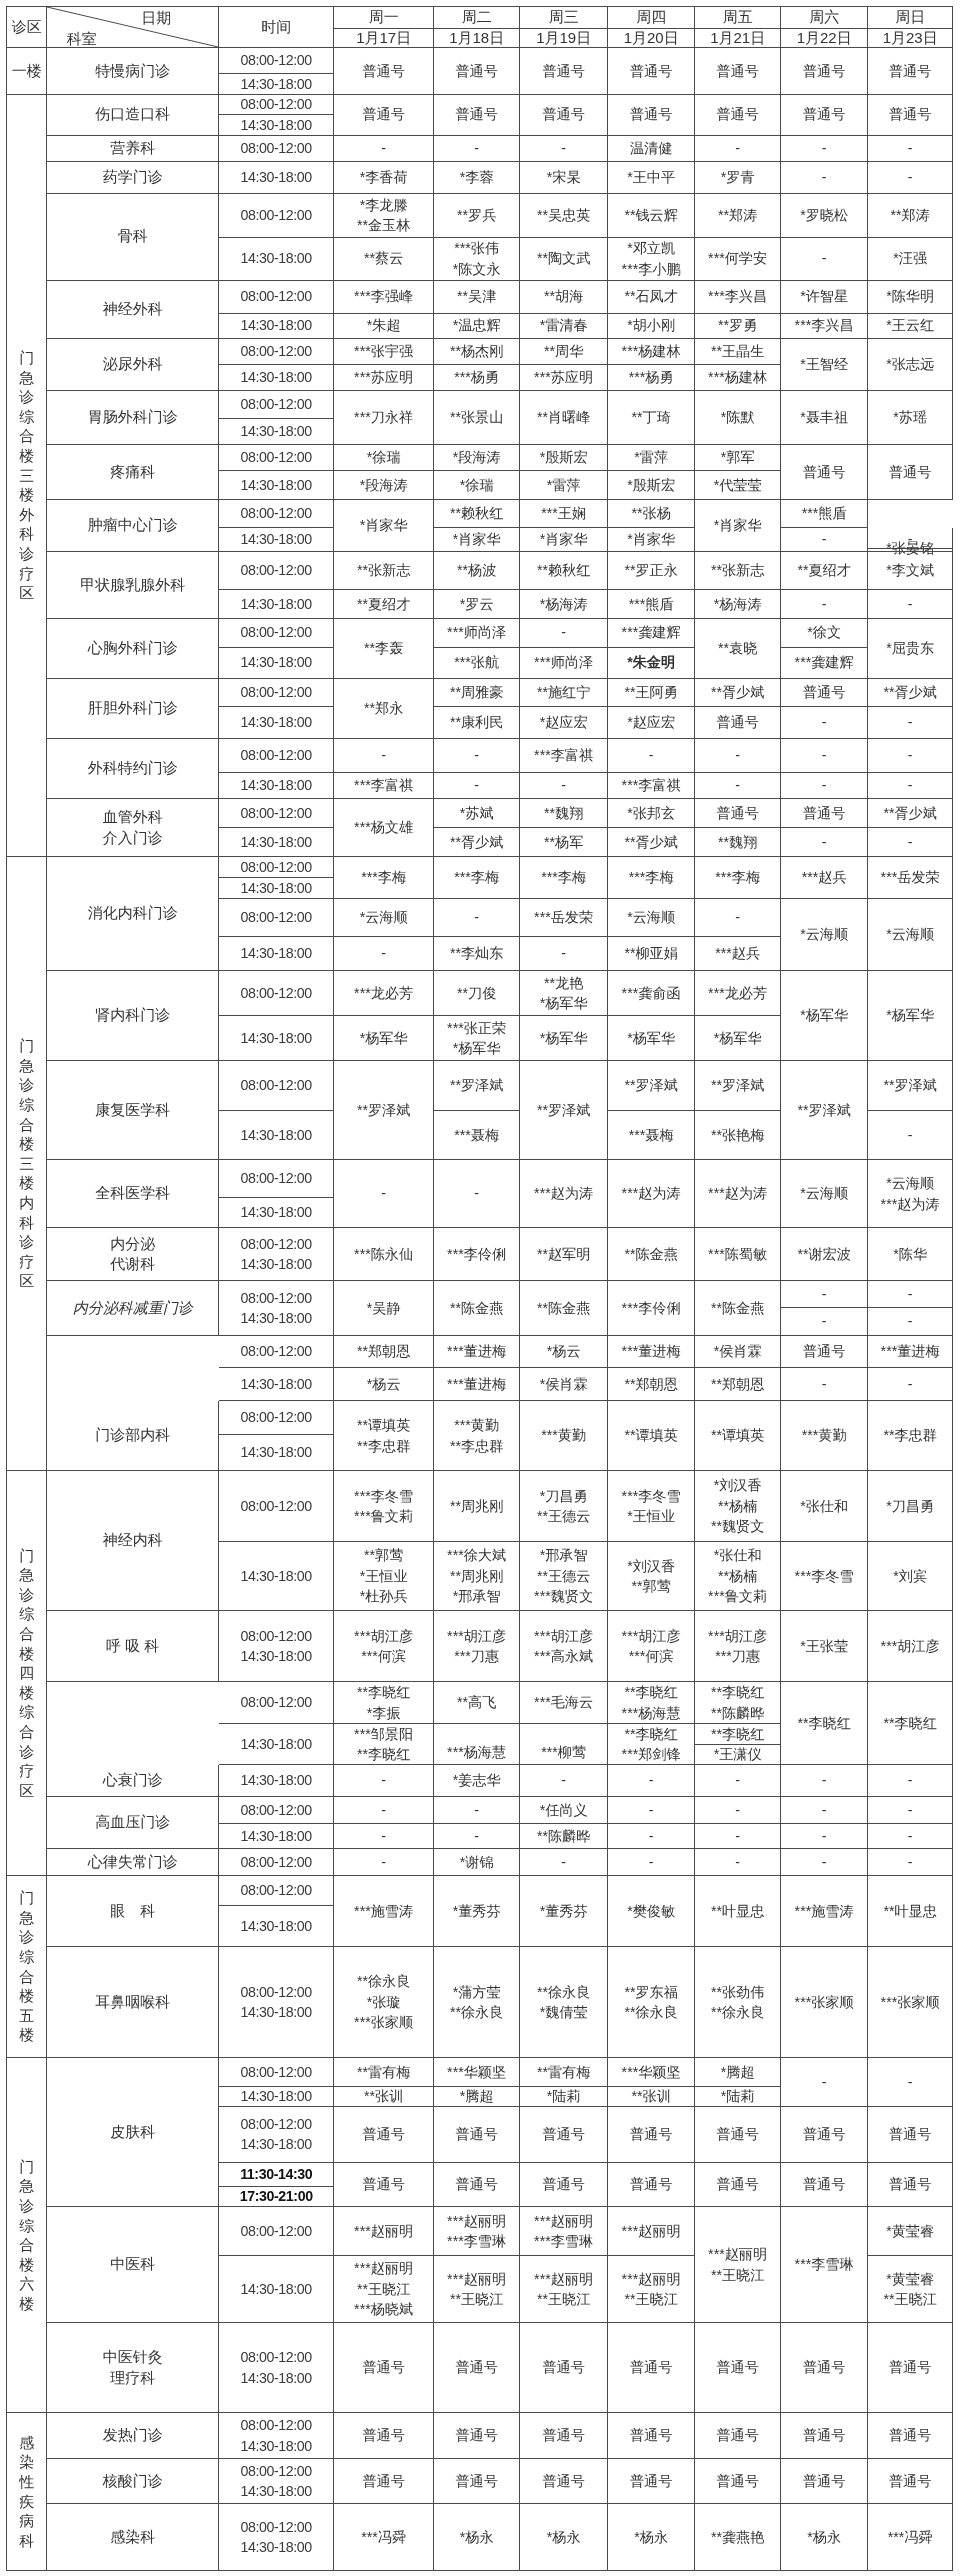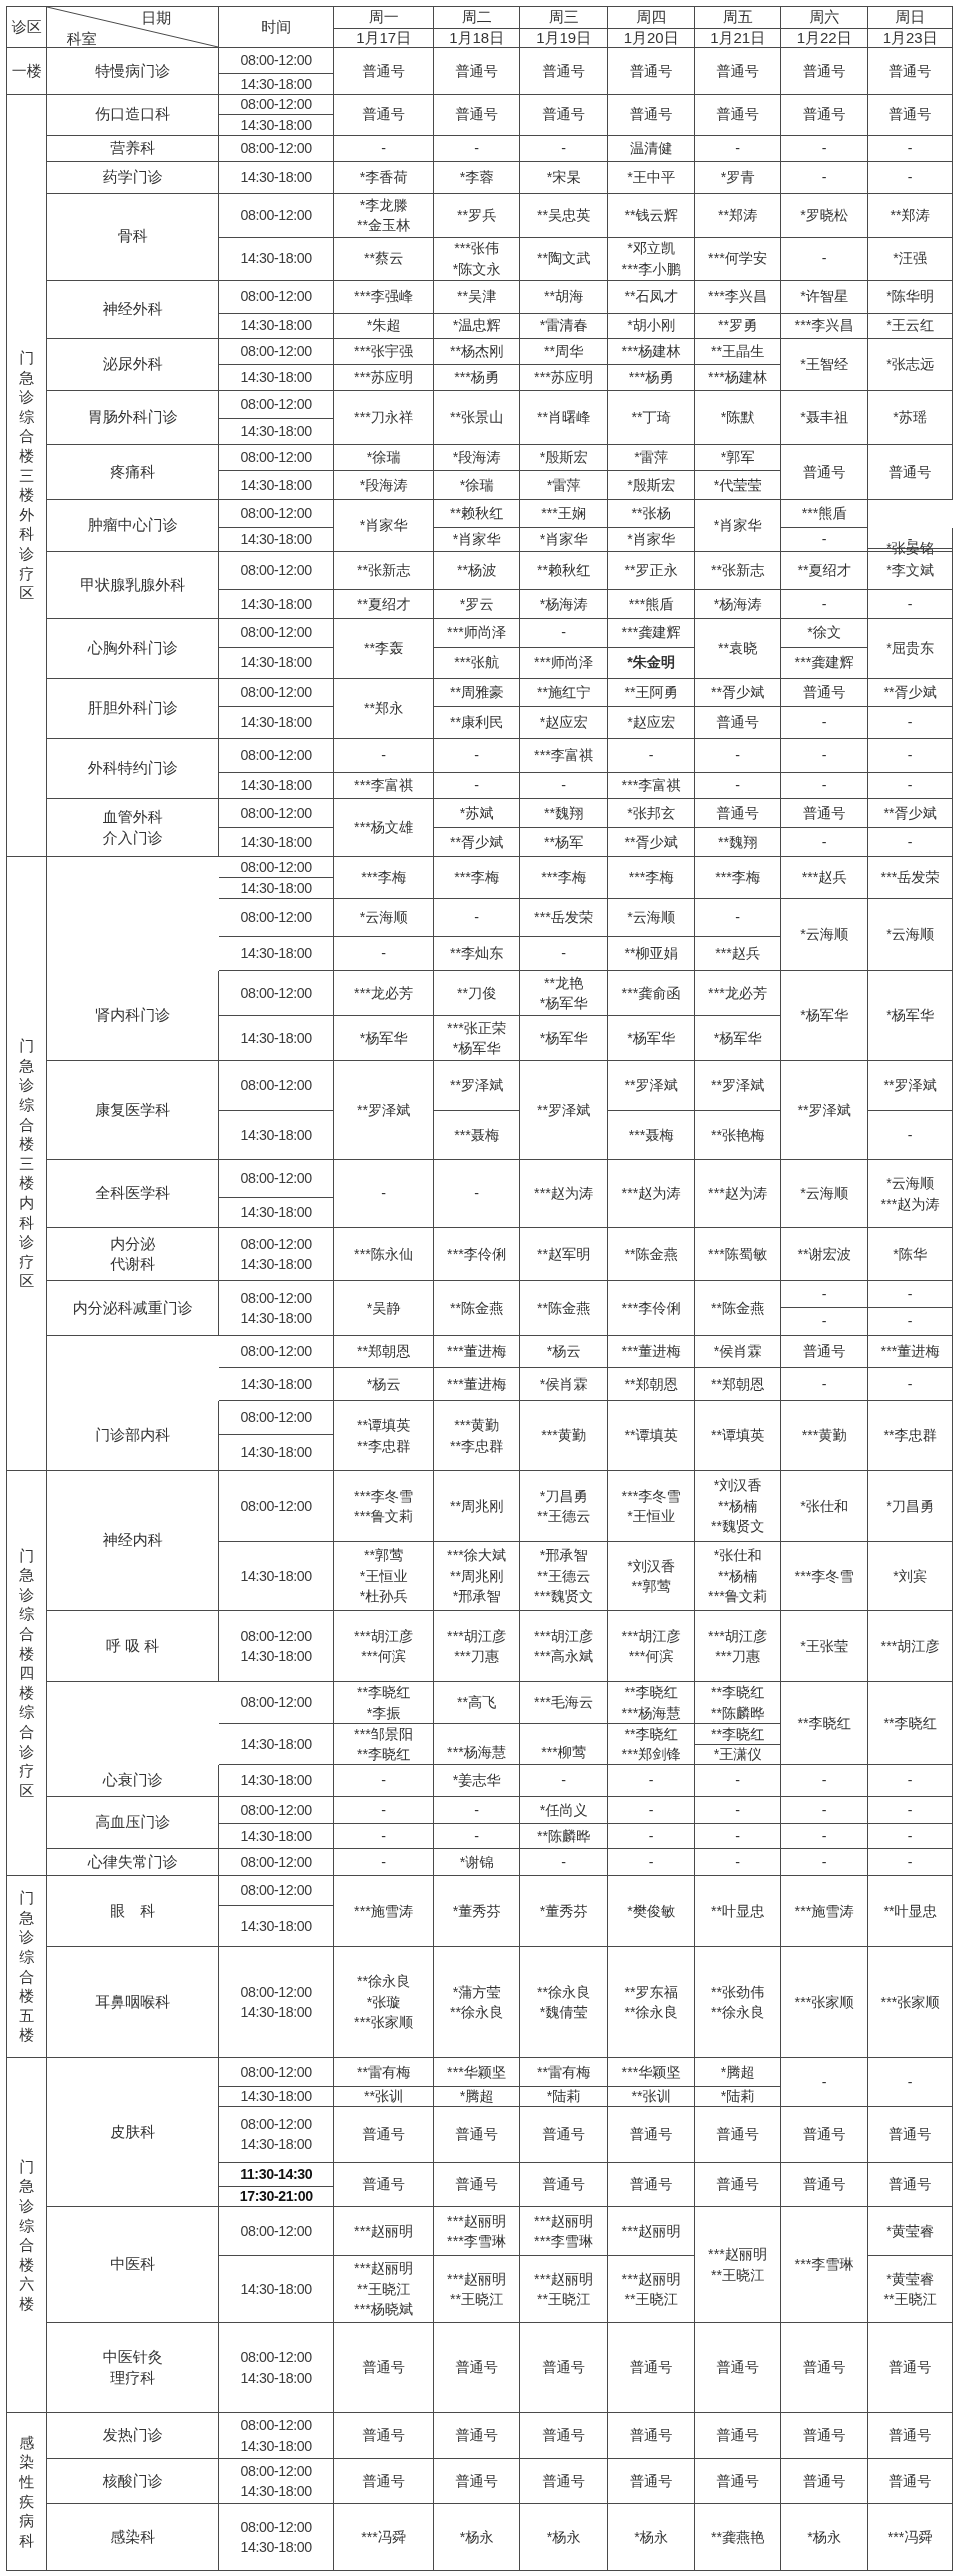--- a/index.html
+++ b/index.html
@@ -274,20 +274,21 @@
     <div class="c doc" style="grid-area: 29 / 7 / span 1;"><span>*张邦玄</span></div>
     <div class="c doc" style="grid-area: 29 / 8 / span 1;"><span>普通号</span></div>
     <div class="c doc" style="grid-area: 29 / 9 / span 1;"><span>普通号</span></div>
     <div class="c doc" style="grid-area: 29 / 10 / span 1;"><span>**胥少斌</span></div>
     <div class="c doc" style="grid-area: 30 / 5 / span 1;"><span>**胥少斌</span></div>
     <div class="c doc" style="grid-area: 30 / 6 / span 1;"><span>**杨军</span></div>
     <div class="c doc" style="grid-area: 30 / 7 / span 1;"><span>**胥少斌</span></div>
     <div class="c doc" style="grid-area: 30 / 8 / span 1;"><span>**魏翔</span></div>
     <div class="c doc" style="grid-area: 30 / 9 / span 1;"><span>-</span></div>
     <div class="c doc" style="grid-area: 30 / 10 / span 1;"><span>-</span></div>
+    <div class="c dept" style="grid-area: 31 / 2 / span 4;"><span>消化内科门诊</span></div>
     <div class="c time" style="grid-area: 31 / 3 / span 1;"><span>08:00-12:00</span></div>
     <div class="c time" style="grid-area: 32 / 3 / span 1;"><span>14:30-18:00</span></div>
     <div class="c time" style="grid-area: 33 / 3 / span 1;"><span>08:00-12:00</span></div>
     <div class="c time" style="grid-area: 34 / 3 / span 1;"><span>14:30-18:00</span></div>
     <div class="c doc" style="grid-area: 31 / 4 / span 2;"><span>***李梅</span></div>
     <div class="c doc" style="grid-area: 31 / 5 / span 2;"><span>***李梅</span></div>
     <div class="c doc" style="grid-area: 31 / 6 / span 2;"><span>***李梅</span></div>
     <div class="c doc" style="grid-area: 31 / 7 / span 2;"><span>***李梅</span></div>
     <div class="c doc" style="grid-area: 31 / 8 / span 2;"><span>***李梅</span></div>
     <div class="c doc" style="grid-area: 31 / 9 / span 2;"><span>***赵兵</span></div>
@@ -350,21 +351,21 @@
 代谢科</span></div>
     <div class="c time" style="grid-area: 41 / 3 / span 1;"><span>08:00-12:00
 14:30-18:00</span></div>
     <div class="c doc" style="grid-area: 41 / 4 / span 1;"><span>***陈永仙</span></div>
     <div class="c doc" style="grid-area: 41 / 5 / span 1;"><span>***李伶俐</span></div>
     <div class="c doc" style="grid-area: 41 / 6 / span 1;"><span>**赵军明</span></div>
     <div class="c doc" style="grid-area: 41 / 7 / span 1;"><span>**陈金燕</span></div>
     <div class="c doc" style="grid-area: 41 / 8 / span 1;"><span>***陈蜀敏</span></div>
     <div class="c doc" style="grid-area: 41 / 9 / span 1;"><span>**谢宏波</span></div>
     <div class="c doc" style="grid-area: 41 / 10 / span 1;"><span>*陈华</span></div>
-    <div class="c dept" style="grid-area: 42 / 2 / span 2;"><span>内分泌科减重门诊</span></div>
+    <div class="c dept" style="grid-area: 42 / 2 / span 2; font-style: italic;"><span>内分泌科减重门诊</span></div>
     <div class="c time" style="grid-area: 42 / 3 / span 2;"><span>08:00-12:00
 14:30-18:00</span></div>
     <div class="c doc" style="grid-area: 42 / 4 / span 2;"><span>*吴静</span></div>
     <div class="c doc" style="grid-area: 42 / 5 / span 2;"><span>**陈金燕</span></div>
     <div class="c doc" style="grid-area: 42 / 6 / span 2;"><span>**陈金燕</span></div>
     <div class="c doc" style="grid-area: 42 / 7 / span 2;"><span>***李伶俐</span></div>
     <div class="c doc" style="grid-area: 42 / 8 / span 2;"><span>**陈金燕</span></div>
     <div class="c doc" style="grid-area: 42 / 9 / span 1;"><span>-</span></div>
     <div class="c doc" style="grid-area: 42 / 10 / span 1;"><span>-</span></div>
     <div class="c doc" style="grid-area: 43 / 9 / span 1;"><span>-</span></div>

